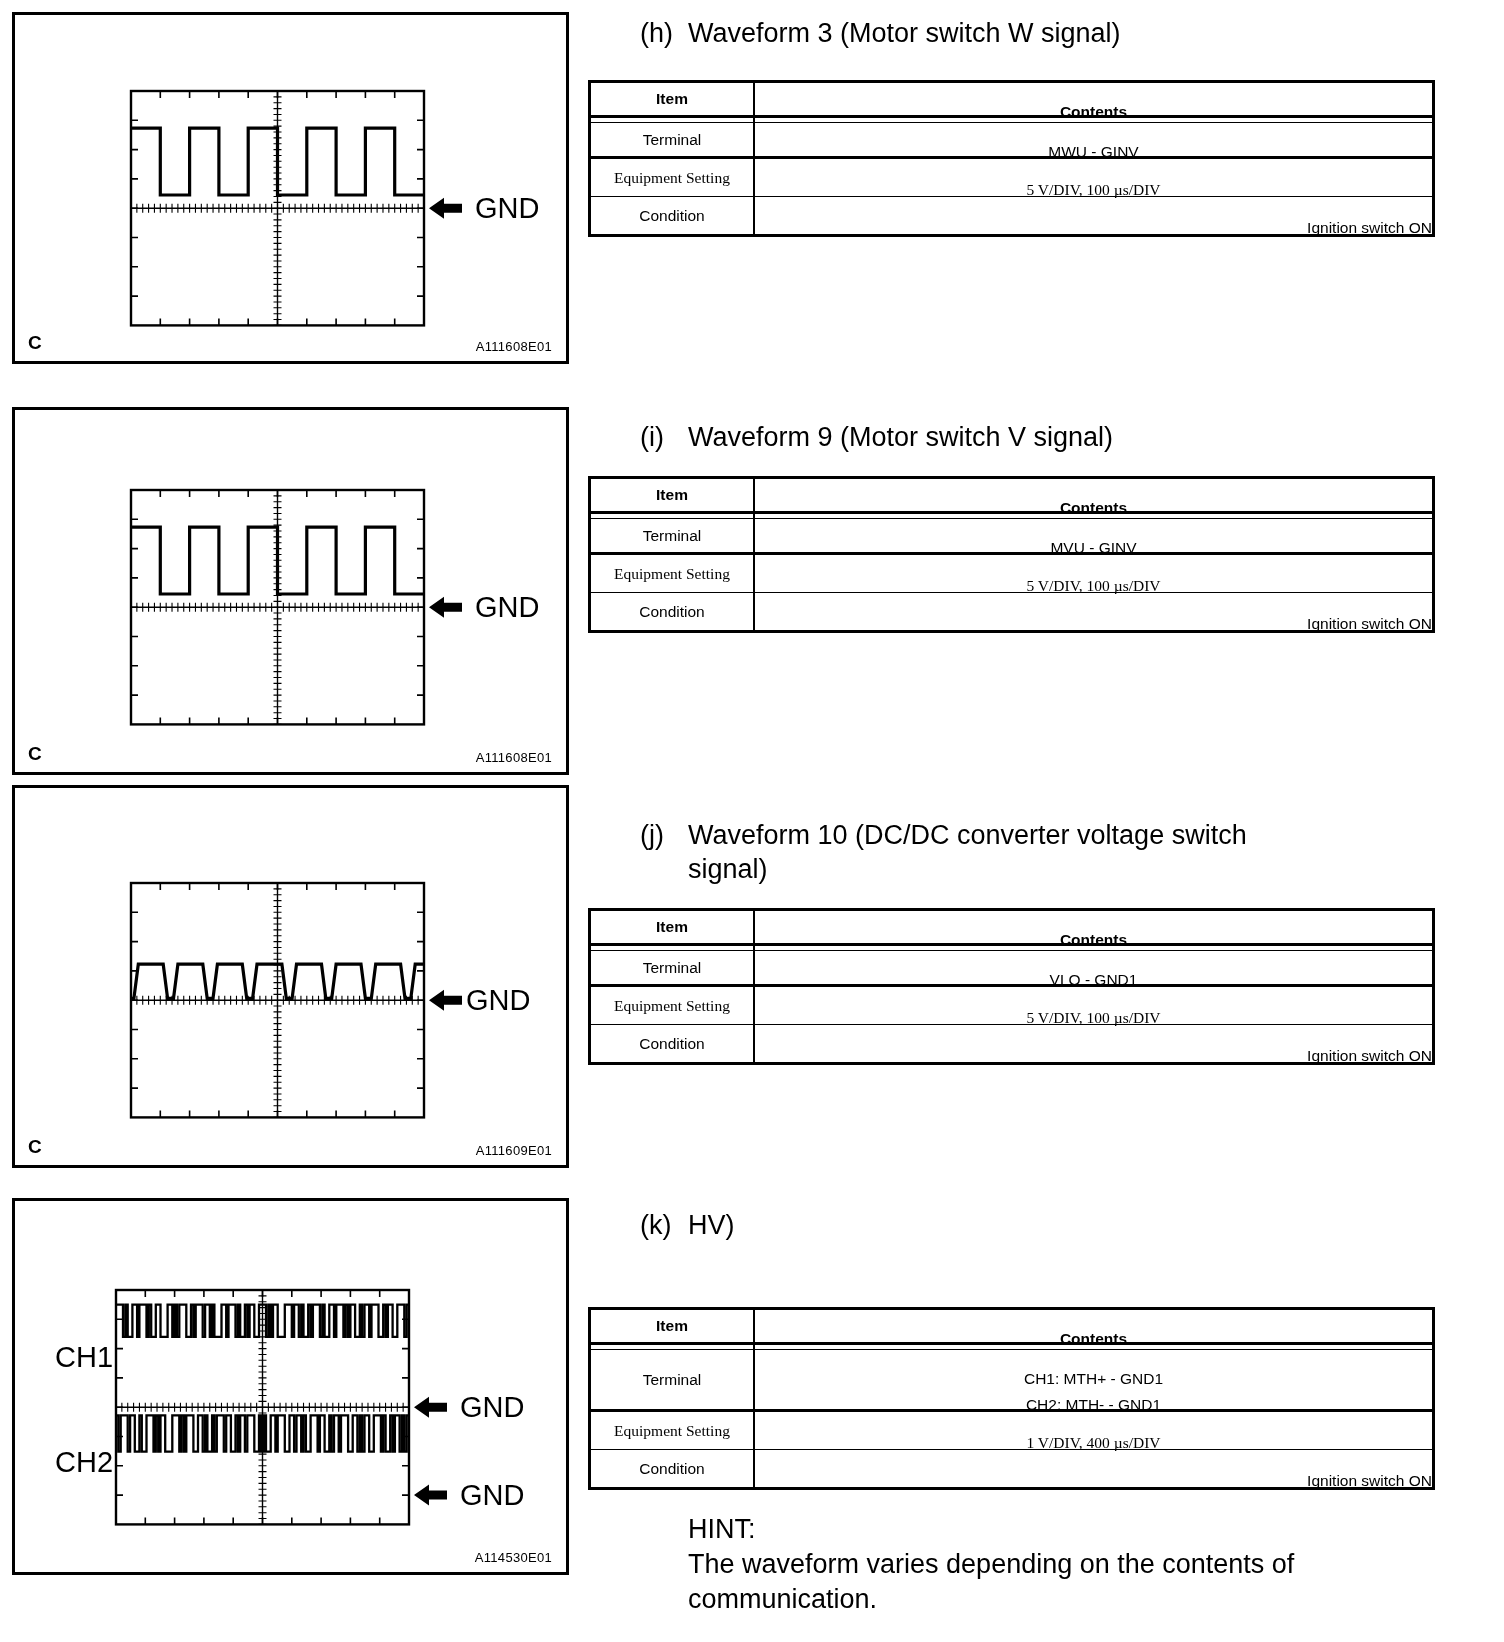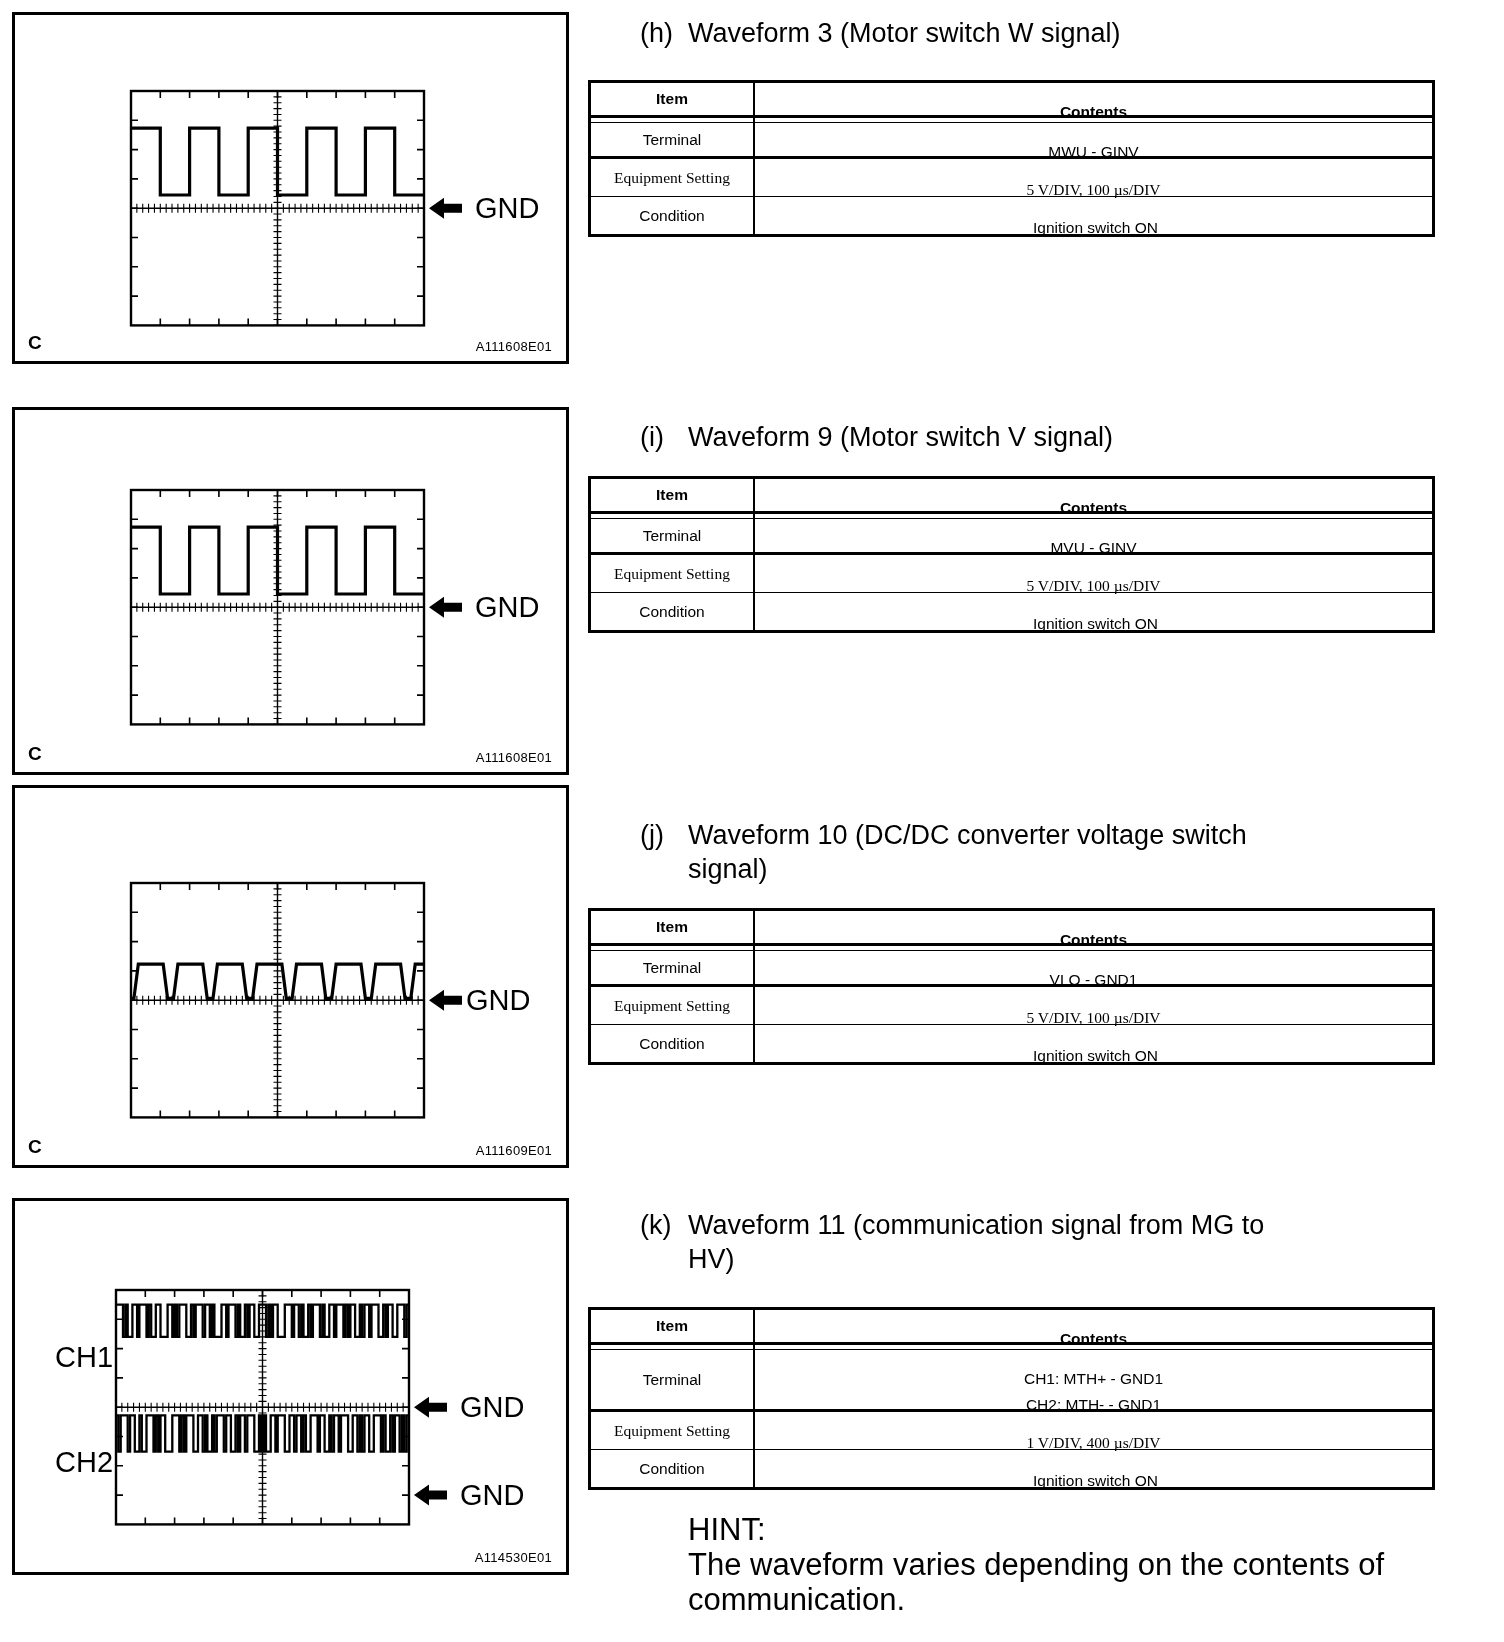--- a/index.html
+++ b/index.html
@@ -20,23 +20,23 @@
   .tbl{position:absolute;left:588px;width:847px;border:3px solid #000;box-sizing:border-box;background:#fff;font-size:15.5px;}
   .trow{display:flex;box-sizing:border-box;}
   .thead{height:35px;border-bottom:3px solid #000;font-weight:bold;}
   .dblrow{height:4px;border-bottom:1.5px solid #000;display:flex;}
   .r1{height:36px;border-bottom:3px solid #000;}
   .rk1{height:62px;border-bottom:3px solid #000;}
   .r2{height:38px;border-bottom:1.5px solid #000;font-family:Liberation Serif, serif;}
   .r3{height:37px;}
   .ci{width:164px;border-right:2px solid #000;display:flex;align-items:center;justify-content:center;box-sizing:border-box;flex-shrink:0;text-align:center;}
   .cc{flex:1;display:flex;flex-direction:column;align-items:center;justify-content:center;line-height:26px;margin-top:25px;}
-  .cc.left{align-items:center;padding-left:4px;}
-  
-  .hint{position:absolute;left:688px;top:1512px;font-size:31px;line-height:35px;}
+  .cc.left{align-items:flex-end;padding-left:4px;}
+  
+  .hint{position:absolute;left:688px;top:1512px;font-size:27px;line-height:35px;}
 </style>
 </head>
 <body>
 
 <div class="fbox" style="top:12px;height:352px;">
   <svg width="551" height="346" viewBox="0 0 551 346">
       <rect x="116" y="76" width="293" height="234.4" fill="none" stroke="#000" stroke-width="2.4"></rect>
       <path d="M145.3 76V83M145.3 310.4V303.4M174.6 76V83M174.6 310.4V303.4M203.9 76V83M203.9 310.4V303.4M233.2 76V83M233.2 310.4V303.4M262.5 76V83M262.5 310.4V303.4M291.8 76V83M291.8 310.4V303.4M321.1 76V83M321.1 310.4V303.4M350.4 76V83M350.4 310.4V303.4M379.7 76V83M379.7 310.4V303.4M116 105.3H123M409 105.3H402M116 134.6H123M409 134.6H402M116 163.9H123M409 163.9H402M116 193.2H123M409 193.2H402M116 222.5H123M409 222.5H402M116 251.8H123M409 251.8H402M116 281.1H123M409 281.1H402" stroke="#000" stroke-width="1.6" fill="none"></path>
       <line x1="262.5" y1="76" x2="262.5" y2="310.4" stroke="#000" stroke-width="1.4"></line>
       <line x1="116" y1="193.2" x2="409" y2="193.2" stroke="#000" stroke-width="1.4"></line>
@@ -200,21 +200,20 @@
     <div class="ci">Condition</div>
     <div class="cc left">
         <div>Ignition switch ON</div>
       </div>
   </div>
 </div>
 
 <div class="heading" style="top:1208px;">
   <span class="sec-label">(k)</span>
   <span class="sec-title">
-    <span class="t1">Waveform 11 (communication signal from MG to</span>
     <span class="t2">HV)</span>
   </span>
 </div>
 <div class="tbl" style="top:1307px;">
   <div class="trow thead">
     <div class="ci">Item</div>
     <div class="cc">Contents</div>
   </div>
   <div class="dblrow">
       <div class="ci"></div>

